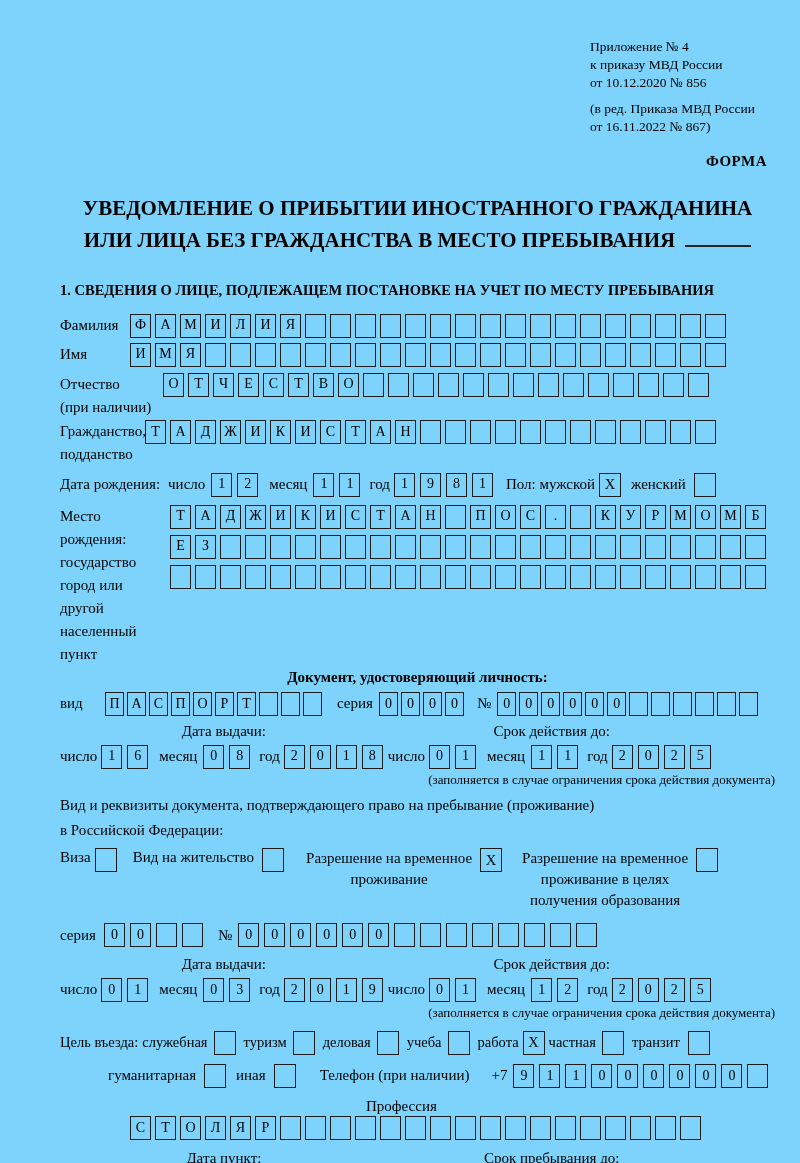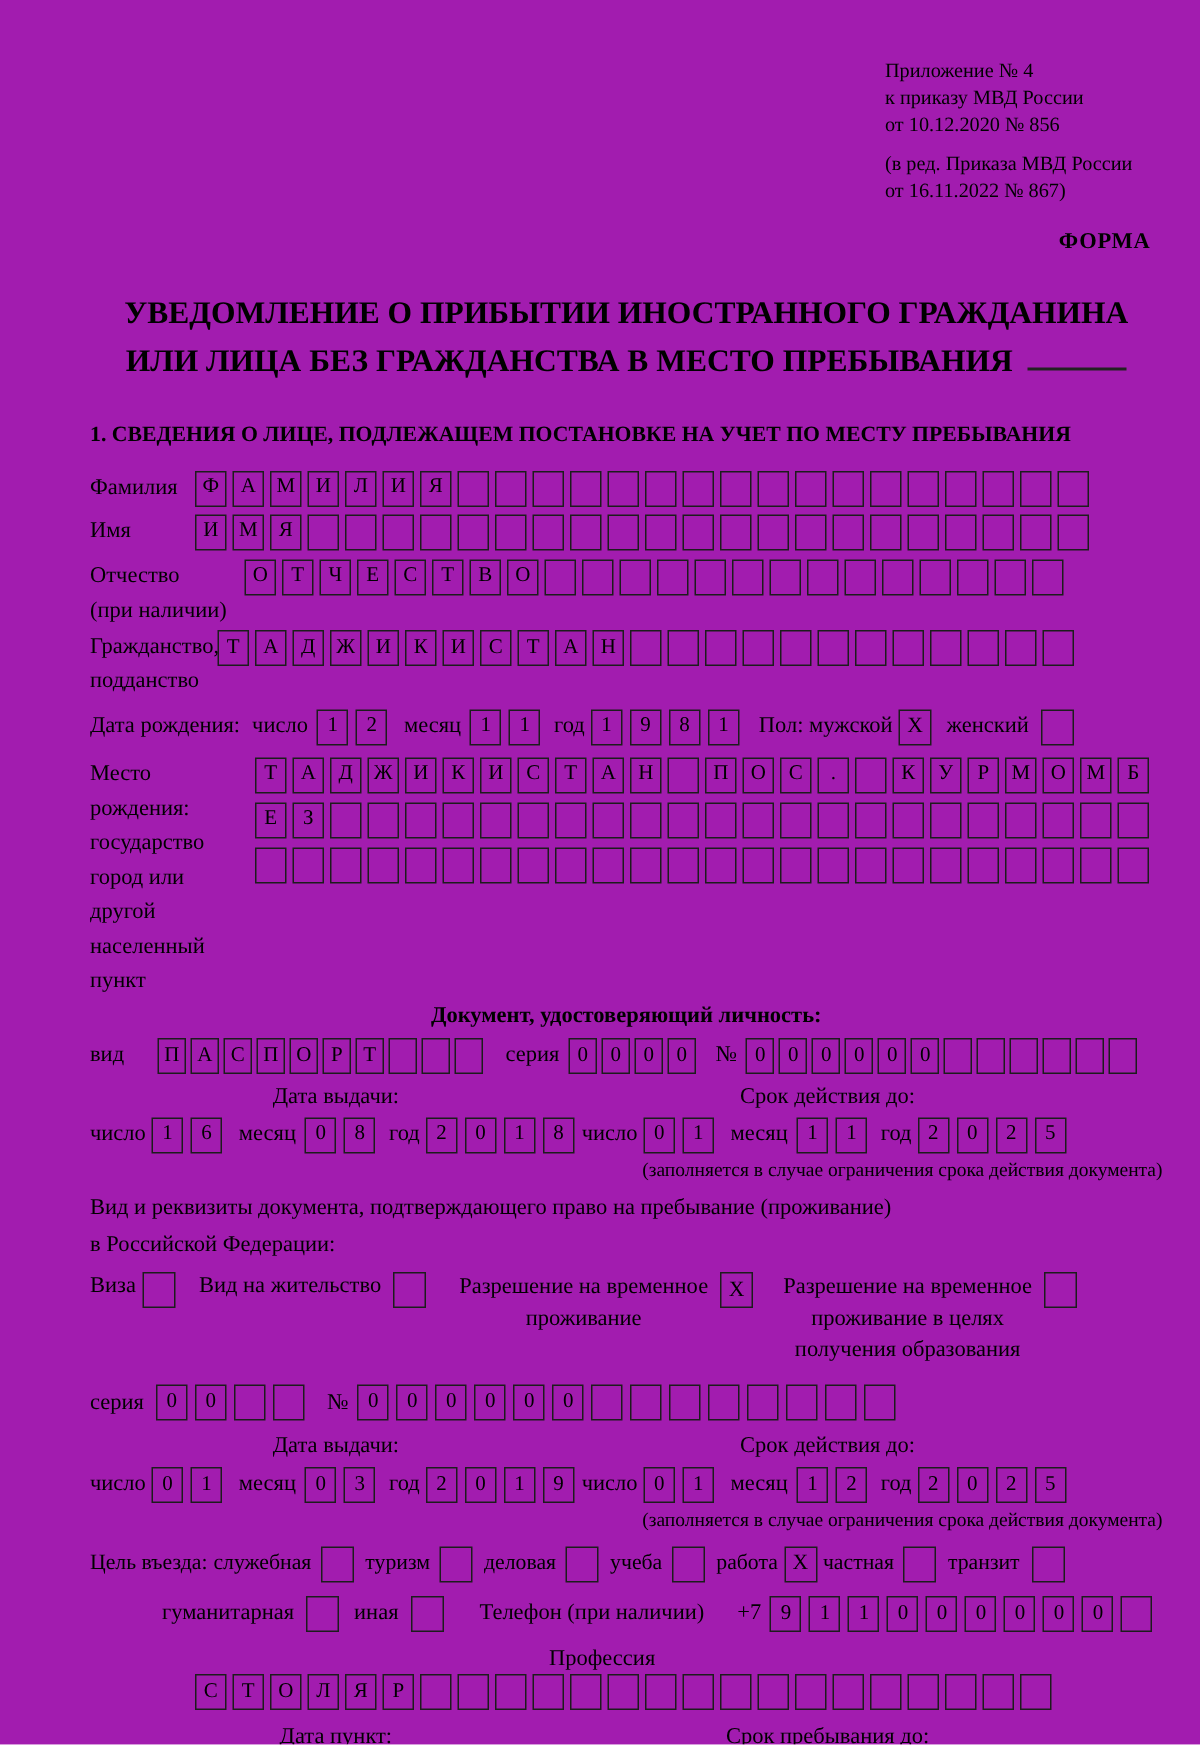--- a/index.html
+++ b/index.html
@@ -1,19 +1,19 @@
 <!DOCTYPE html>
 <html><head>
 <meta charset="utf-8">
 <style>
   * { margin:0; padding:0; box-sizing:border-box; }
   html,body { background:#ffffff; }
   .page {
     width:800px; height:1163px; overflow:hidden; position:relative;
-    background:#a21caf; color:#000;
+    background:#7dd3fc; color:#000;
     padding:38px 25px 0 60px;
     font-family:"Liberation Serif", serif; font-size:15px; line-height:1.3;
   }
   
   .appendix { width:185px; margin-left:auto; font-size:13.5px; line-height:1.35; }
   .appendix .revision { margin-top:7px; }
   .forma { text-align:right; font-weight:bold; margin:16px 8px 0 0; letter-spacing:.5px; }
   
   .title { text-align:center; font-weight:bold; font-size:21px; margin-top:20px; line-height:1.55; }
   .title-underline { display:inline-block; width:66px; border-bottom:2px solid #222; margin-left:10px; }

